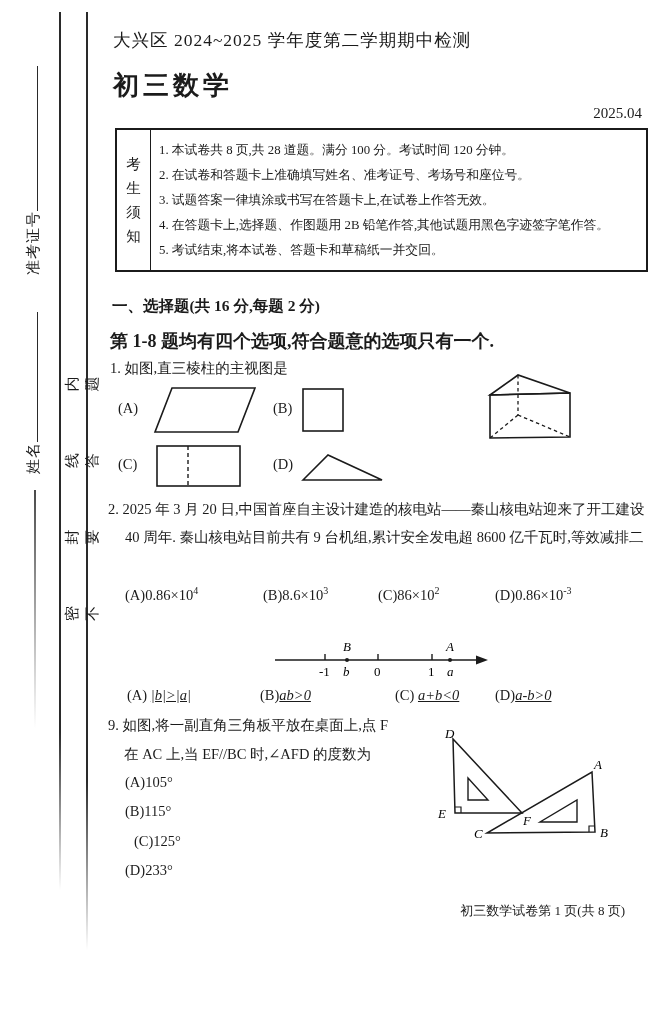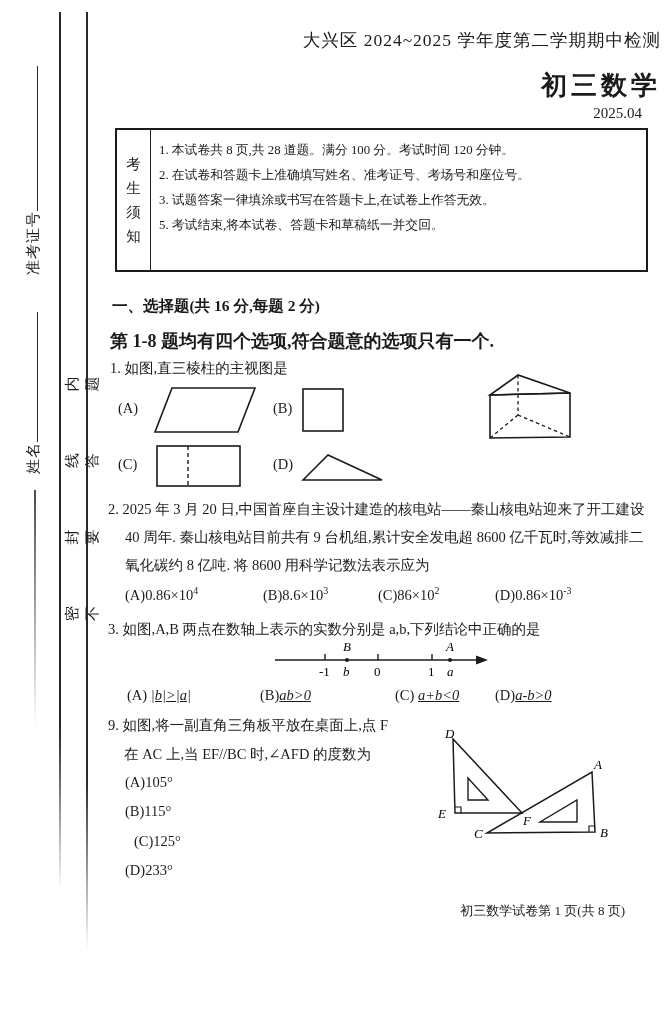--- a/index.html
+++ b/index.html
@@ -14,21 +14,21 @@
   .thinline{position:absolute;width:1.5px;background:linear-gradient(to bottom,#4a4a4a 0%,rgba(74,74,74,0) 100%);}
   .rot{
     position:absolute;height:20px;line-height:20px;
     transform:rotate(-90deg);transform-origin:center center;
     font-size:15px;letter-spacing:1px;text-align:left;
   }
   .blank{display:inline-block;border-bottom:1.5px solid #2a2a2a;height:14px;vertical-align:baseline;}
   .w130{width:130px;} .w145{width:145px;}
   .sealtxt{letter-spacing:27px;font-size:15px;}
   
-  .content-center{position:absolute;left:125px;width:536px;text-align:right;}
+  .content-center{position:absolute;left:113px;width:536px;text-align:left;}
   .h1{font-size:17.5px;letter-spacing:1px;}
   .h2{font-size:26px;font-weight:bold;letter-spacing:4px;}
   .date{font-size:15px;}
   
   .notice{
     position:absolute;left:115px;top:128px;width:529px;height:140px;
     border:2px solid #1b1b1b;display:flex;
   }
   .notice-side{
     width:33px;border-right:1.5px solid #1b1b1b;
@@ -72,20 +72,21 @@
     <div class="notice-side">
       <span>考</span>
       <span>生</span>
       <span>须</span>
       <span>知</span>
     </div>
     <div class="notice-body">
       <div class="notice-item">1. 本试卷共 8 页,共 28 道题。满分 100 分。考试时间 120 分钟。</div>
       <div class="notice-item">2. 在试卷和答题卡上准确填写姓名、准考证号、考场号和座位号。</div>
       <div class="notice-item">3. 试题答案一律填涂或书写在答题卡上,在试卷上作答无效。</div>
+      <div class="notice-item">4. 在答题卡上,选择题、作图题用 2B 铅笔作答,其他试题用黑色字迹签字笔作答。</div>
       <div class="notice-item">5. 考试结束,将本试卷、答题卡和草稿纸一并交回。</div>
     </div>
   </div>
 
   <div class="abs bold" style="left:112px;top:296px;font-size:15.5px;">一、选择题(共 16 分,每题 2 分)</div>
   <div class="abs bold" style="left:110px;top:329px;font-size:18px;">第 1-8 题均有四个选项,符合题意的选项只有一个.</div>
 
   <div class="abs stem" style="left:110px;top:359px;">1. 如图,直三棱柱的主视图是</div>
 
   <div class="abs opt" style="left:118px;top:400px;">(A)</div>
@@ -112,28 +113,26 @@
   <svg style="left:485px;top:368px;" width="95" height="78" viewBox="0 0 95 78">
     <polygon points="33,7 5,27 85,25" fill="none" stroke="#1b1b1b" stroke-width="1.6"></polygon>
     <polygon points="5,27 85,25 85,69 5,70" fill="none" stroke="#1b1b1b" stroke-width="1.6"></polygon>
     <line x1="33" y1="7" x2="33" y2="47" stroke="#1b1b1b" stroke-width="1.3" stroke-dasharray="3.5,3"></line>
     <line x1="33" y1="47" x2="5" y2="70" stroke="#1b1b1b" stroke-width="1.3" stroke-dasharray="3.5,3"></line>
     <line x1="33" y1="47" x2="85" y2="69" stroke="#1b1b1b" stroke-width="1.3" stroke-dasharray="3.5,3"></line>
   </svg>
 
   <div class="abs stem" style="left:108px;top:500px;text-align:center;">2. 2025 年 3 月 20 日,中国首座自主设计建造的核电站——秦山核电站迎来了开工建设</div>
   <div class="abs stem" style="left:125px;top:528px;">40 周年. 秦山核电站目前共有 9 台机组,累计安全发电超 8600 亿千瓦时,等效减排二</div>
-  <div class="abs stem" style="left:125px;top:556px;">氧化碳约 8 亿吨. 将 8600 用科学记数法表示应为</div>
 
   <div class="abs opt" style="left:125px;top:585px;"><span>(A)</span><span>0.86×10</span><sup>4</sup></div>
   <div class="abs opt" style="left:263px;top:585px;"><span>(B)</span><span>8.6×10</span><sup>3</sup></div>
   <div class="abs opt" style="left:378px;top:585px;"><span>(C)</span><span>86×10</span><sup>2</sup></div>
   <div class="abs opt" style="left:495px;top:585px;"><span>(D)</span><span>0.86×10</span><sup>-3</sup></div>
 
-  <div class="abs stem" style="left:108px;top:620px;">3. 如图,A,B 两点在数轴上表示的实数分别是 a,b,下列结论中正确的是</div>
 
   <svg style="left:270px;top:640px;" width="222" height="42" viewBox="0 0 222 42">
     <line x1="5" y1="20" x2="212" y2="20" stroke="#1b1b1b" stroke-width="1.5"></line>
     <polygon points="218,20 206,15.5 206,24.5" fill="#1b1b1b"></polygon>
     <line x1="55" y1="14" x2="55" y2="20" stroke="#1b1b1b" stroke-width="1.4"></line>
     <line x1="108" y1="14" x2="108" y2="20" stroke="#1b1b1b" stroke-width="1.4"></line>
     <line x1="162" y1="14" x2="162" y2="20" stroke="#1b1b1b" stroke-width="1.4"></line>
     <circle cx="77" cy="20" r="2" fill="#1b1b1b"></circle>
     <circle cx="180" cy="20" r="2" fill="#1b1b1b"></circle>
     <text x="73" y="11" font-size="13" font-style="italic">B</text>

